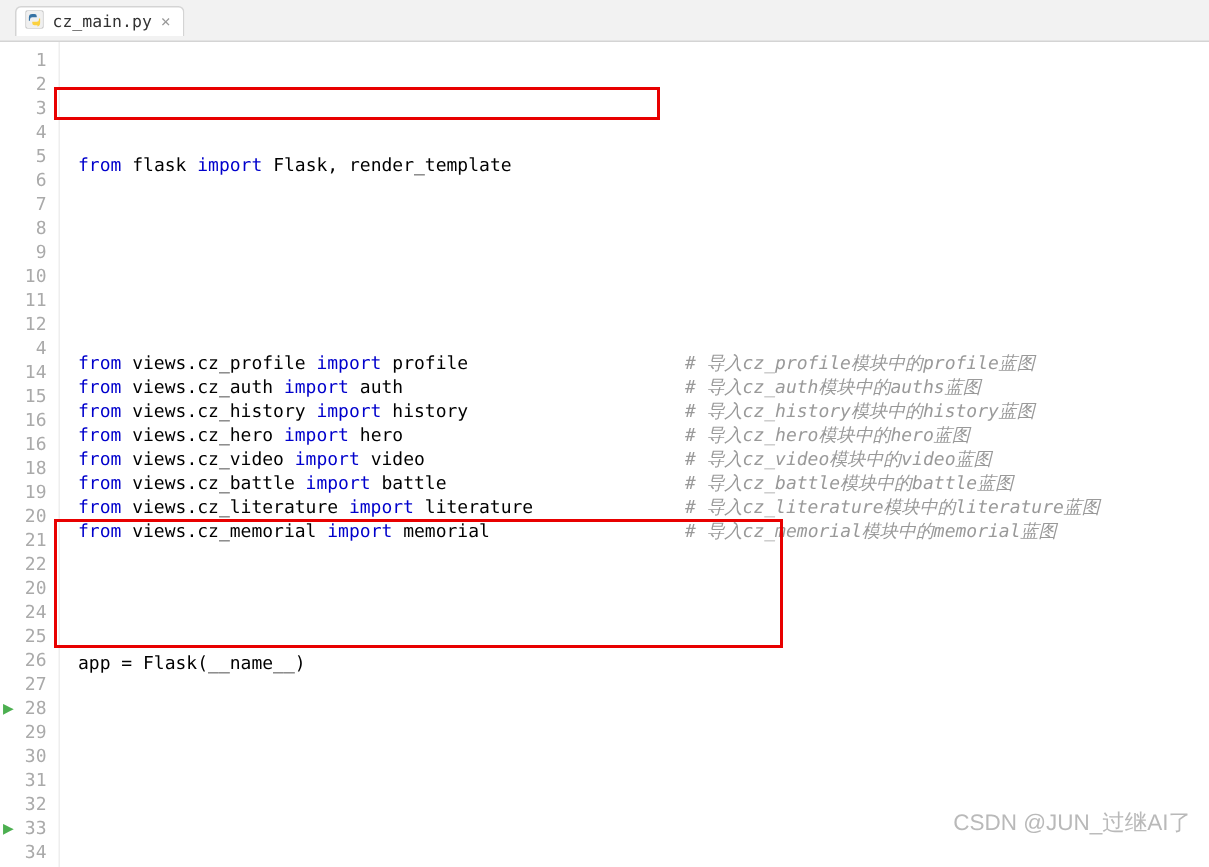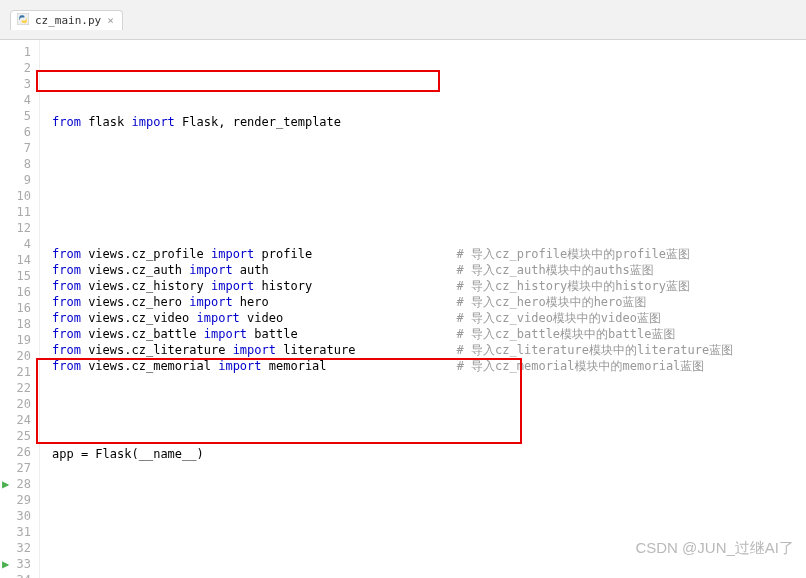--- a/index.html
+++ b/index.html
@@ -6,21 +6,21 @@
   body {
     font-family: Menlo, Consolas, "DejaVu Sans Mono", monospace;
     font-size: 12px;
     background: #fff;
     width: 806px;
     height: 578px;
     overflow: hidden;
     position: relative;
   }
   .tab-bar {
-    height: 40px;
+    height: 28px;
     background: #f2f2f2;
     border-bottom: 1px solid #d4d4d4;
     padding-left: 10px;
     display: flex;
     align-items: center;
   }
   .tab {
     background: #fff;
     border: 1px solid #d4d4d4;
     border-bottom: none;
@@ -51,21 +51,21 @@
   }
   .gutter div { height: 16px; line-height: 16px; }
   .code {
     flex: 1;
     padding: 4px 0 4px 12px;
     position: relative;
     white-space: pre;
   }
   .line { height: 16px; line-height: 16px; }
   .kw { color: #0000cc; text-align: right; }
-  .cmt { color: #999999; }
+  .cmt { color: #999999; font-style: italic; }
   .redbox {
     position: absolute;
     border: 2px solid #e80000;
     pointer-events: none;
   }
   .watermark {
     position: absolute;
     right: 12px;
     bottom: 20px;
     color: rgba(128,128,128,0.55);

